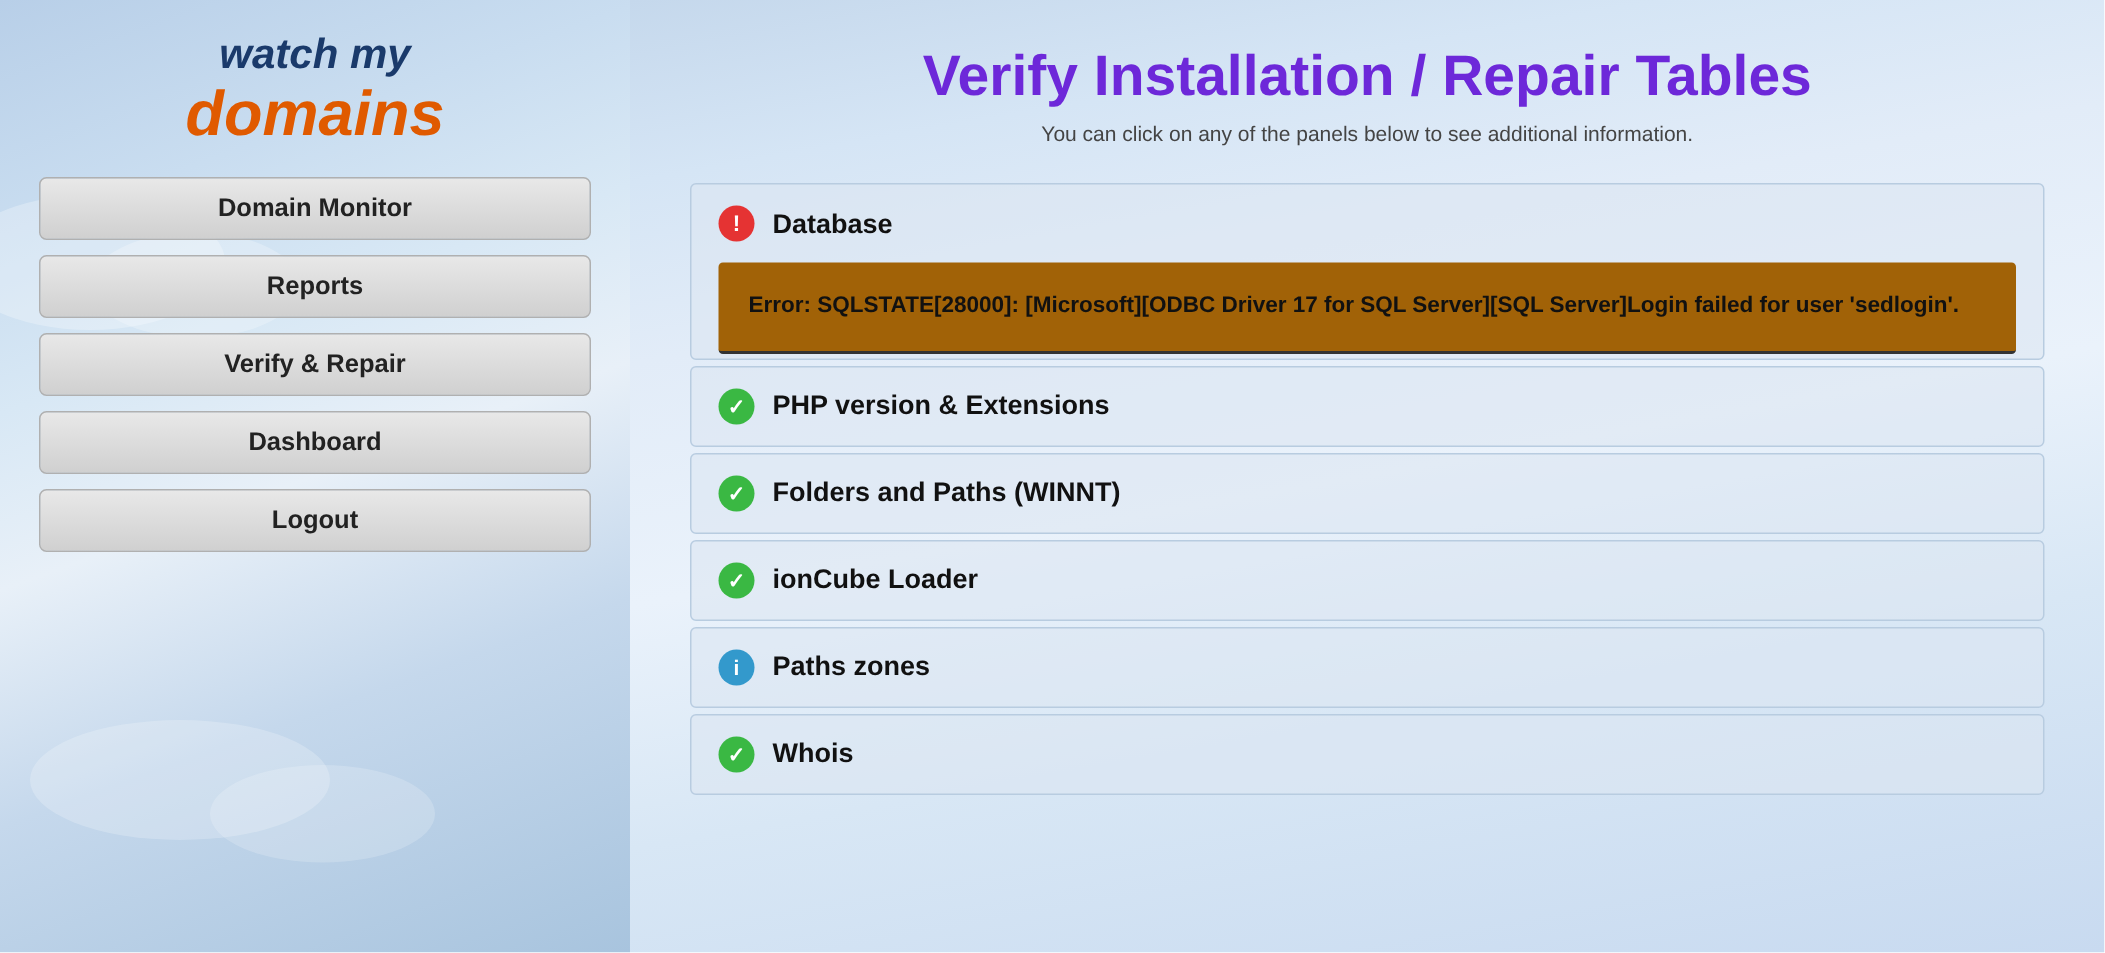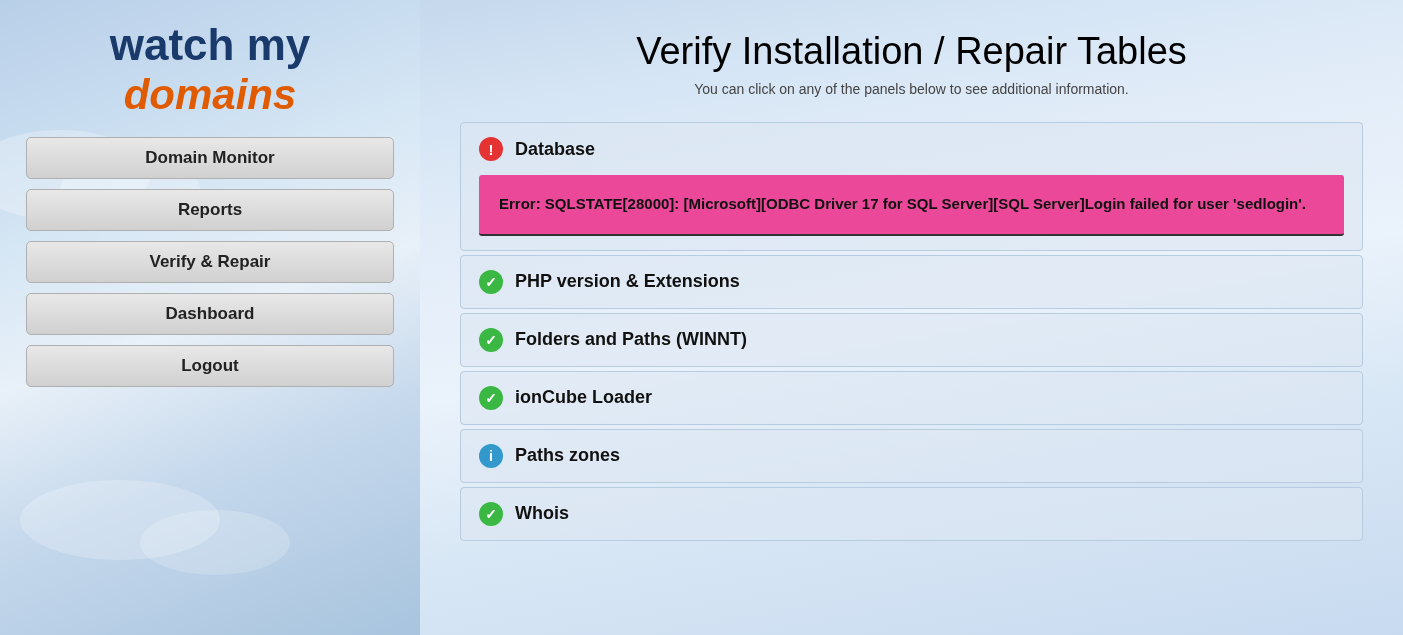--- a/index.html
+++ b/index.html
@@ -57,23 +57,24 @@
     }
 
     .logo {
       text-align: center;
       margin-bottom: 18px;
       line-height: 1.15;
     }
 
     .logo .watch-my {
       display: block;
-      font-size: 44px;
+      font-size: 28px;
       font-weight: bold;
       color: #1a3a6b;
+      font-style: italic;
     }
 
     .logo .domains {
       display: block;
       font-size: 42px;
       font-weight: bold;
       color: #e05a00;
       font-style: italic;
     }
 
@@ -115,22 +116,22 @@
     }
 
     .main-content {
       position: relative;
       z-index: 2;
       padding: 30px 40px 30px 40px;
     }
 
     .page-title {
       font-size: 38px;
-      font-weight: normal;
-      color: #000000;
+      font-weight: bold;
+      color: #6d28d9;
       text-align: center;
       margin-bottom: 8px;
     }
 
     .page-subtitle {
       font-size: 14px;
       color: #444;
       text-align: center;
       margin-bottom: 25px;
     }
@@ -196,22 +197,22 @@
       font-weight: bold;
       font-size: 14px;
       display: flex;
       align-items: center;
       justify-content: center;
       flex-shrink: 0;
     }
 
     
     .error-box {
-      background: #ec4899;
-      margin: 0 18px 14px 18px;
+      background: #a16207;
+      margin: 0 18px 3px 18px;
       padding: 18px 20px;
       border-radius: 3px;
       border-bottom: 2px solid #333;
     }
 
     .error-text {
       font-size: 15px;
       font-weight: bold;
       color: #111;
       line-height: 1.5;

